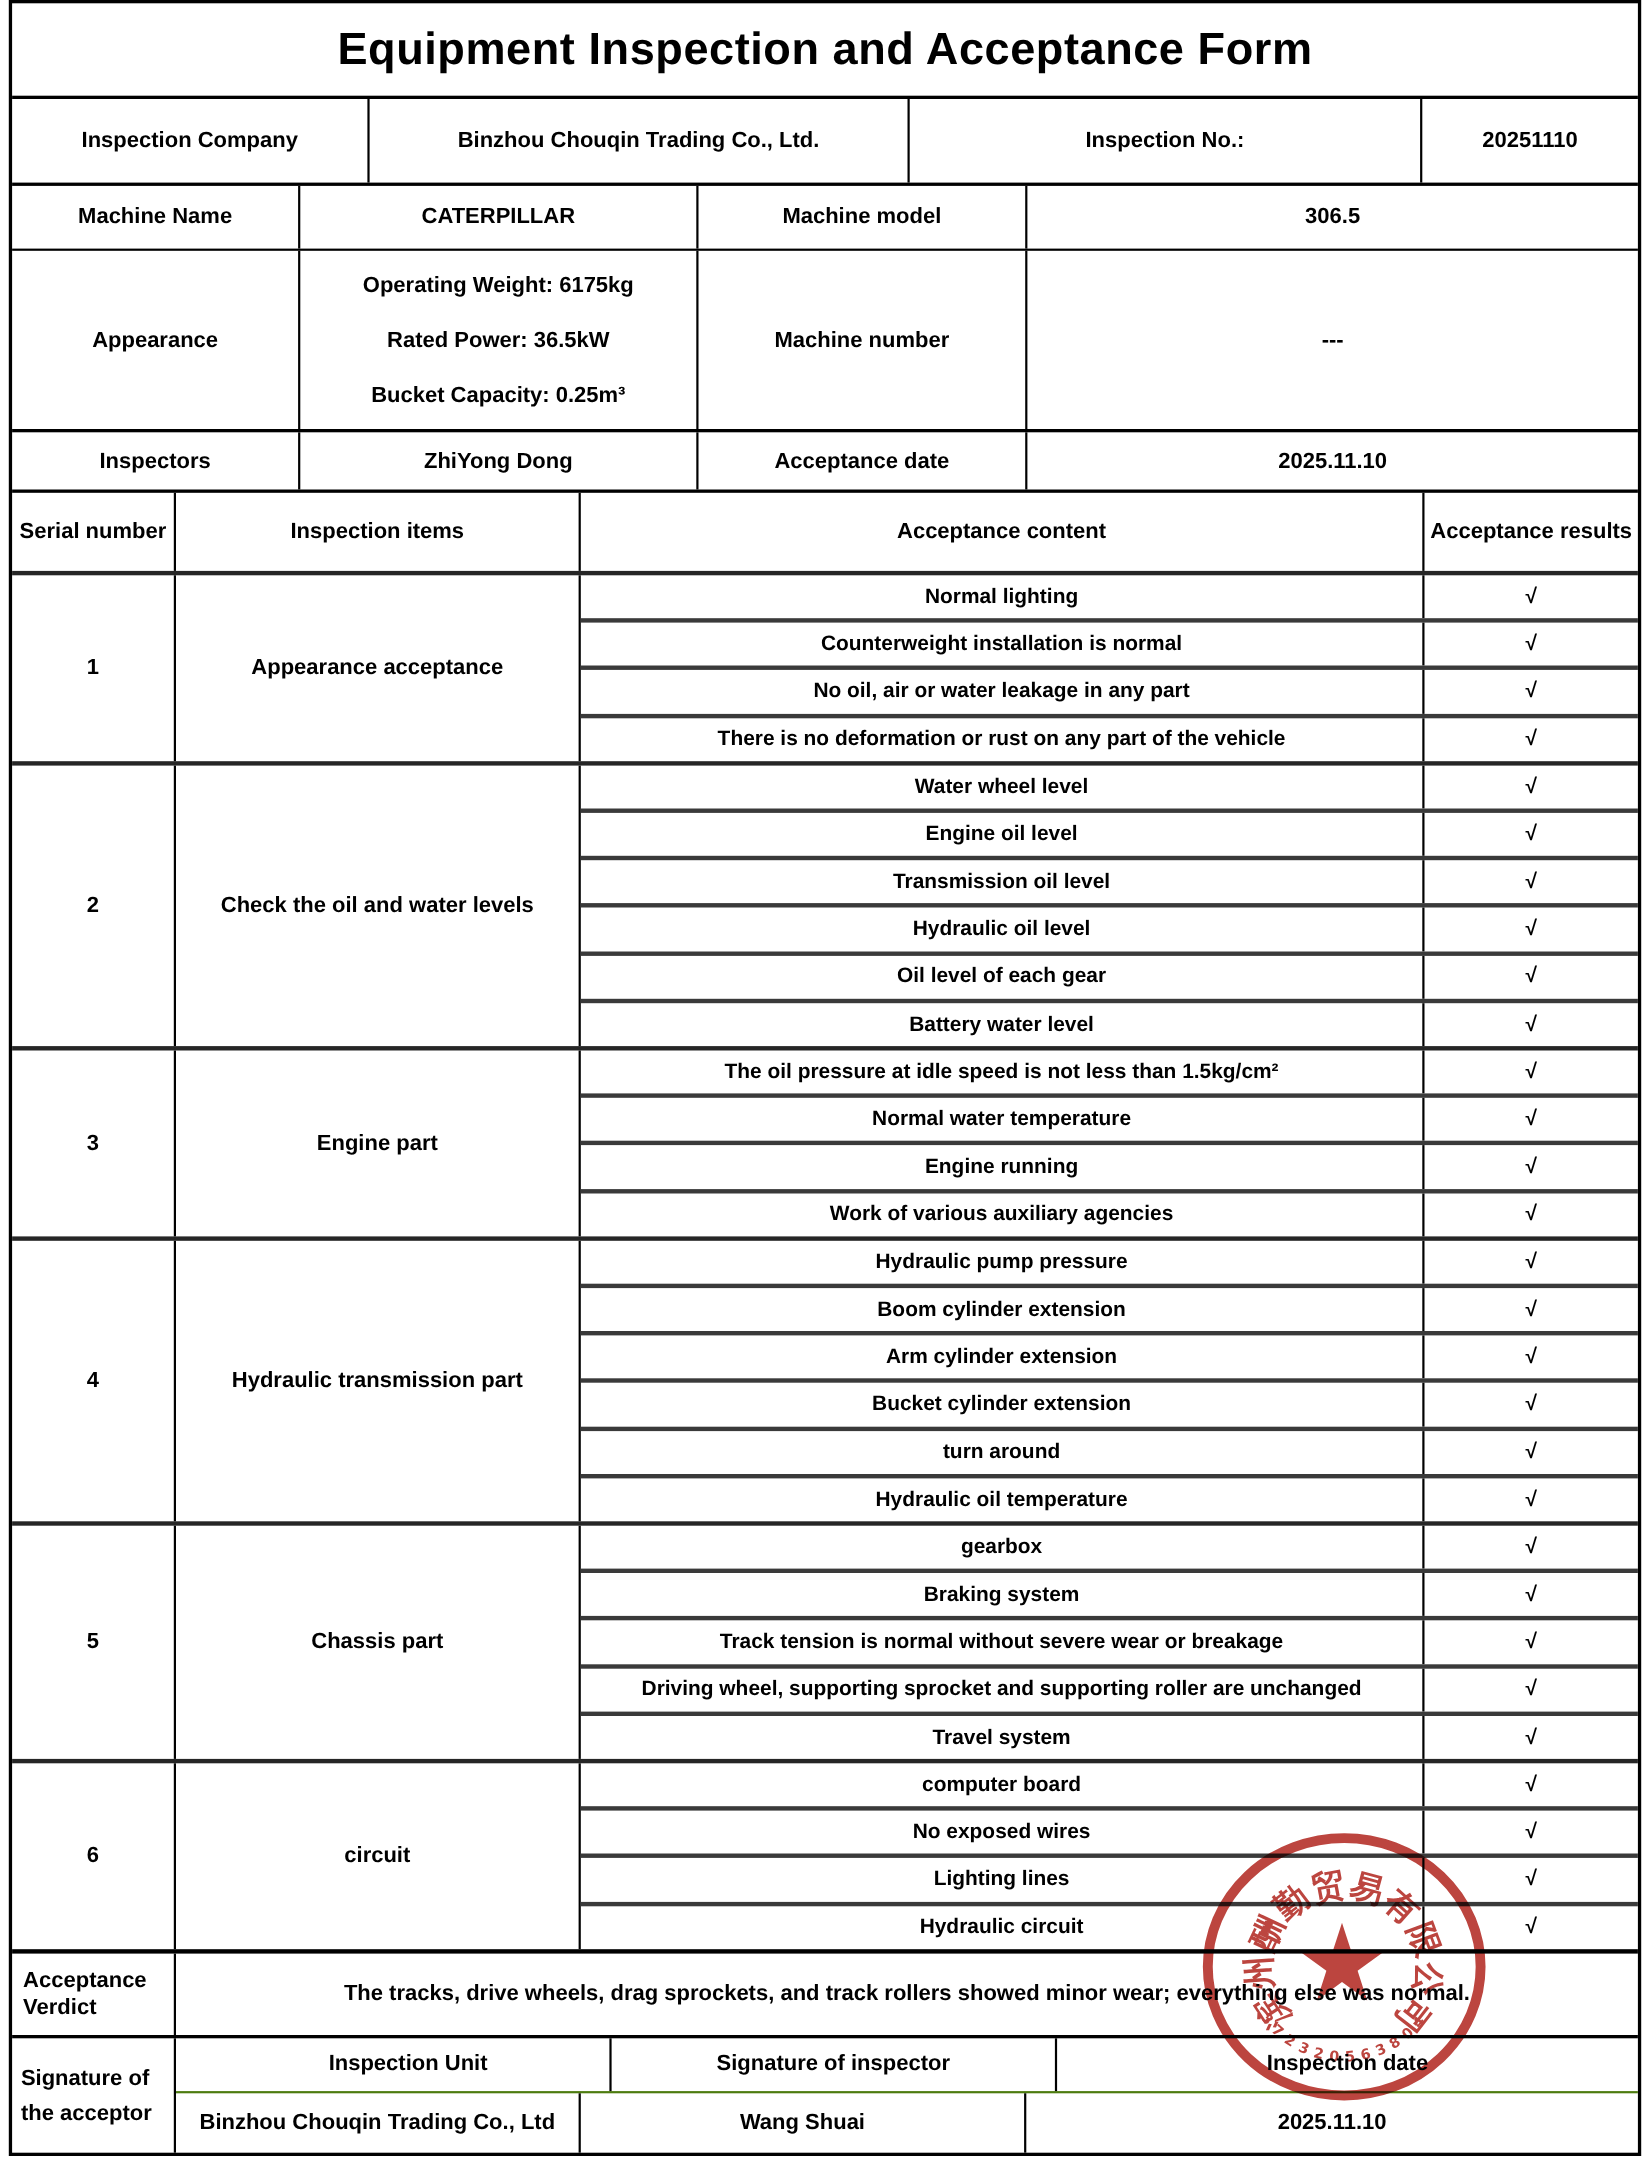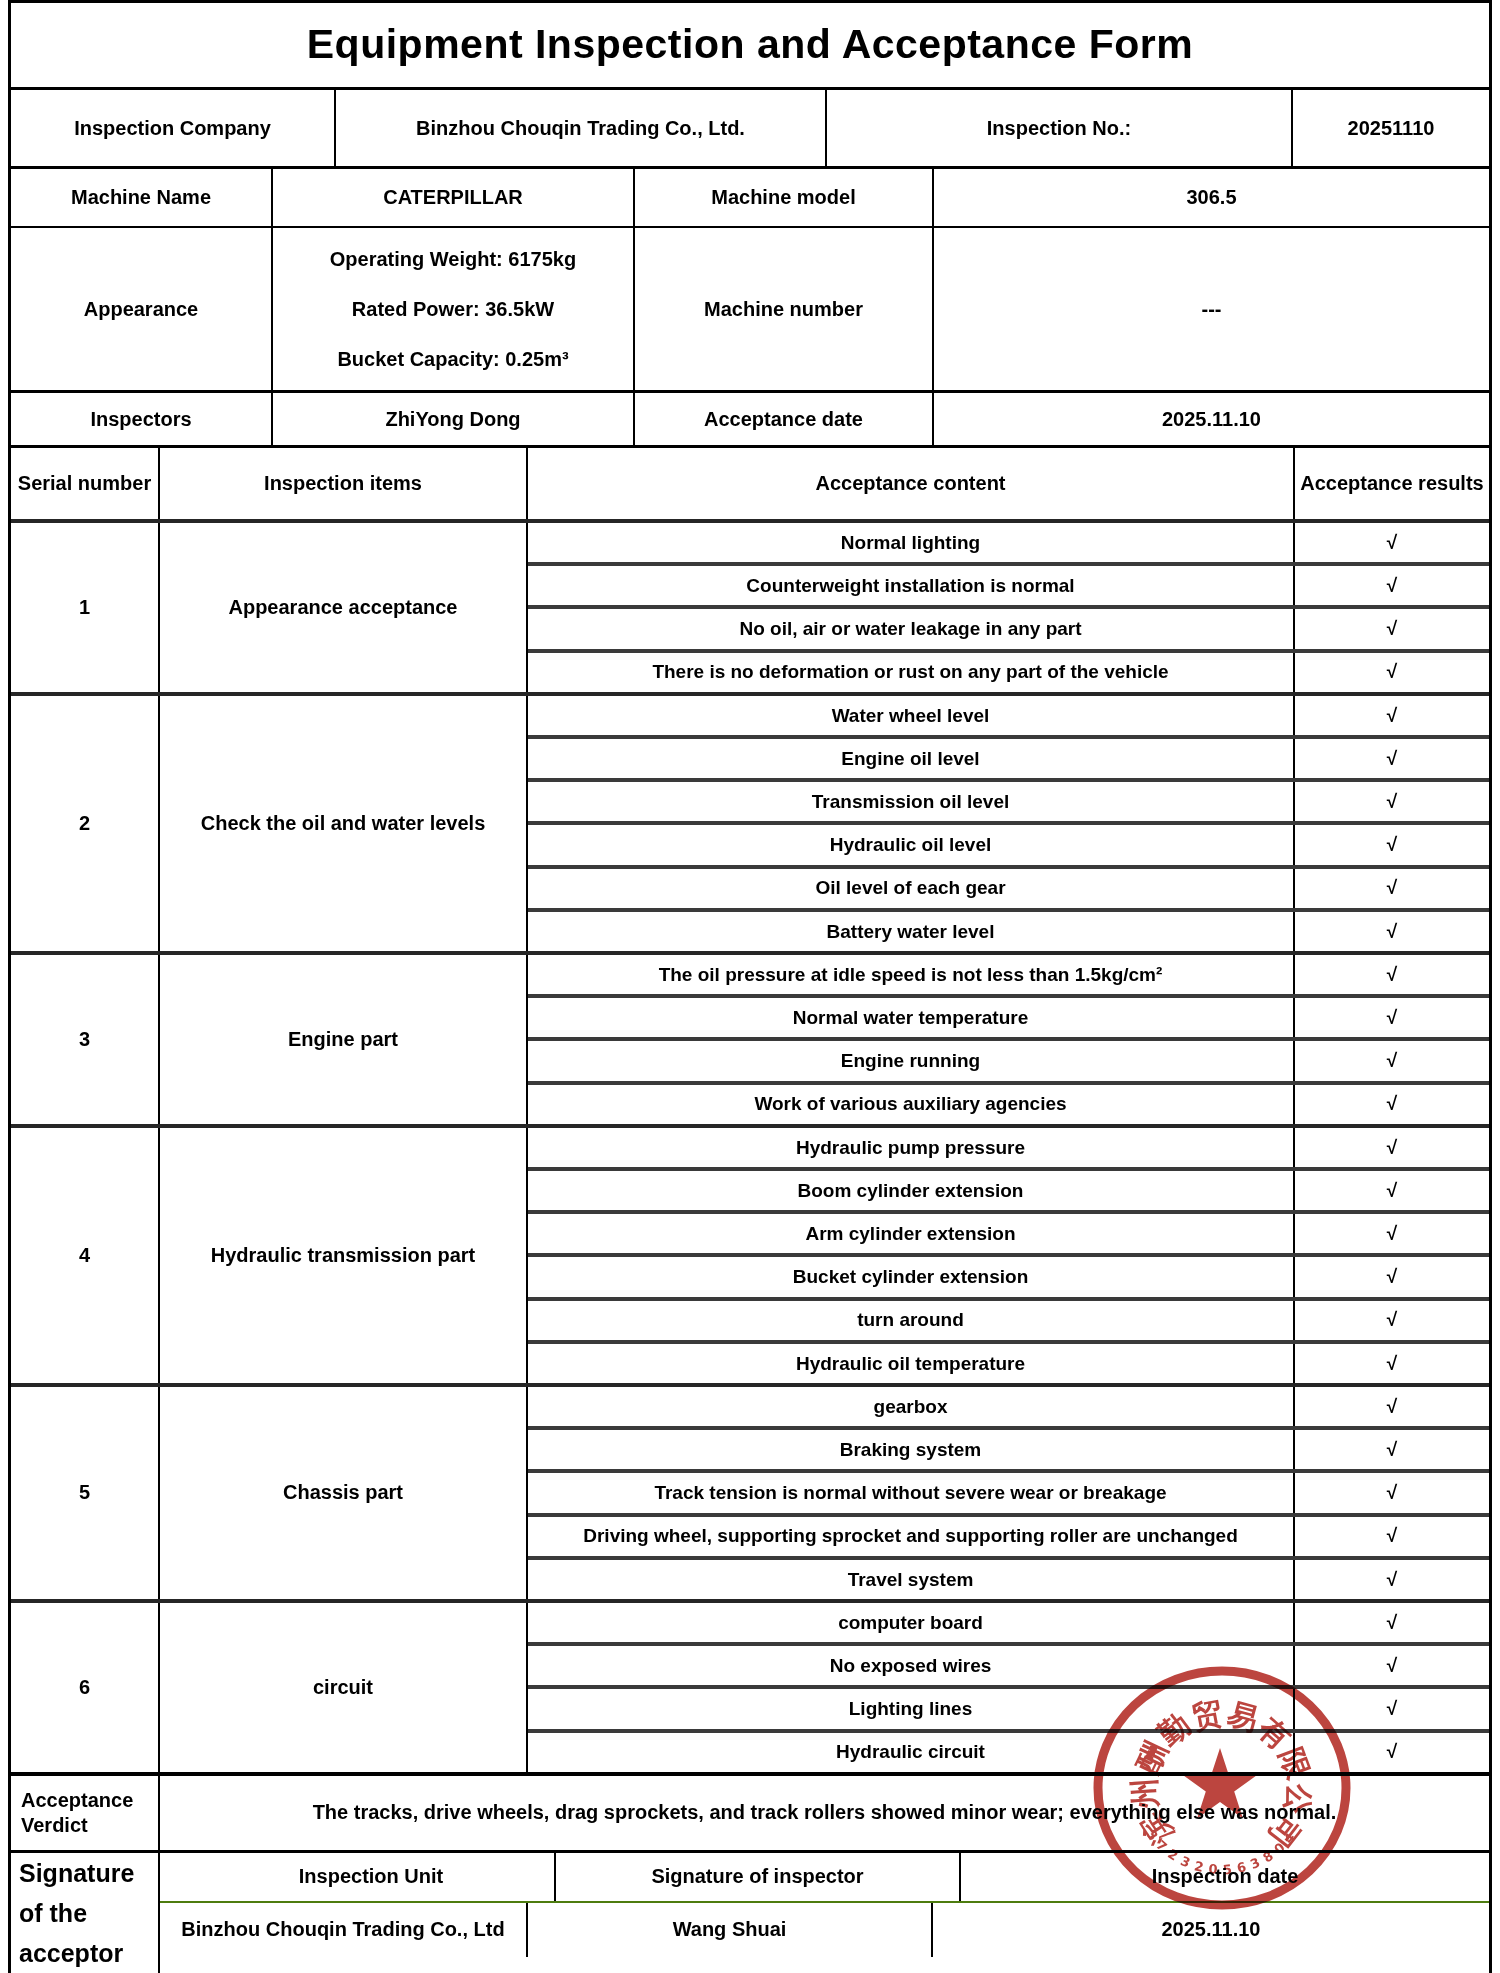--- a/index.html
+++ b/index.html
@@ -38,21 +38,21 @@
   .sub-row + .sub-row { border-top: 4px solid #3a3a3a; }
   .sub-row .cell { font-size: 19px; }
   .result-cell { font-size: 20px; }
 
   .verdict-row { display: grid; grid-template-columns: 149px 1fr; height: 78px; border-top: 4px solid #000; }
   .verdict-row .label { font-size: 20px; }
   .verdict-row .text { font-size: 20px; }
 
   .sig-band { border-top: 3px solid #000; display: grid; grid-template-columns: 149px 1fr; }
   .sig-label { border-right: 2px solid #000; display: flex; align-items: center;
-               text-align: left; padding-left: 8px; font-size: 25px; line-height: 1.6; }
+               text-align: left; padding-left: 8px; font-size: 20px; line-height: 1.6; }
   .sig-row { display: grid; grid-template-columns: 368px 405px 1fr; }
   .sig-row1 { height: 48px; padding-left: 28px; }
   .sig-row2 { height: 56px; border-top: 2px solid #4d7c0f; }
 
   .stamp {
     position: absolute; left: 1088px; top: 1658px;
     mix-blend-mode: multiply; opacity: 0.92; pointer-events: none;
   }
   .stamp text { font-weight: bold; }
 </style>

